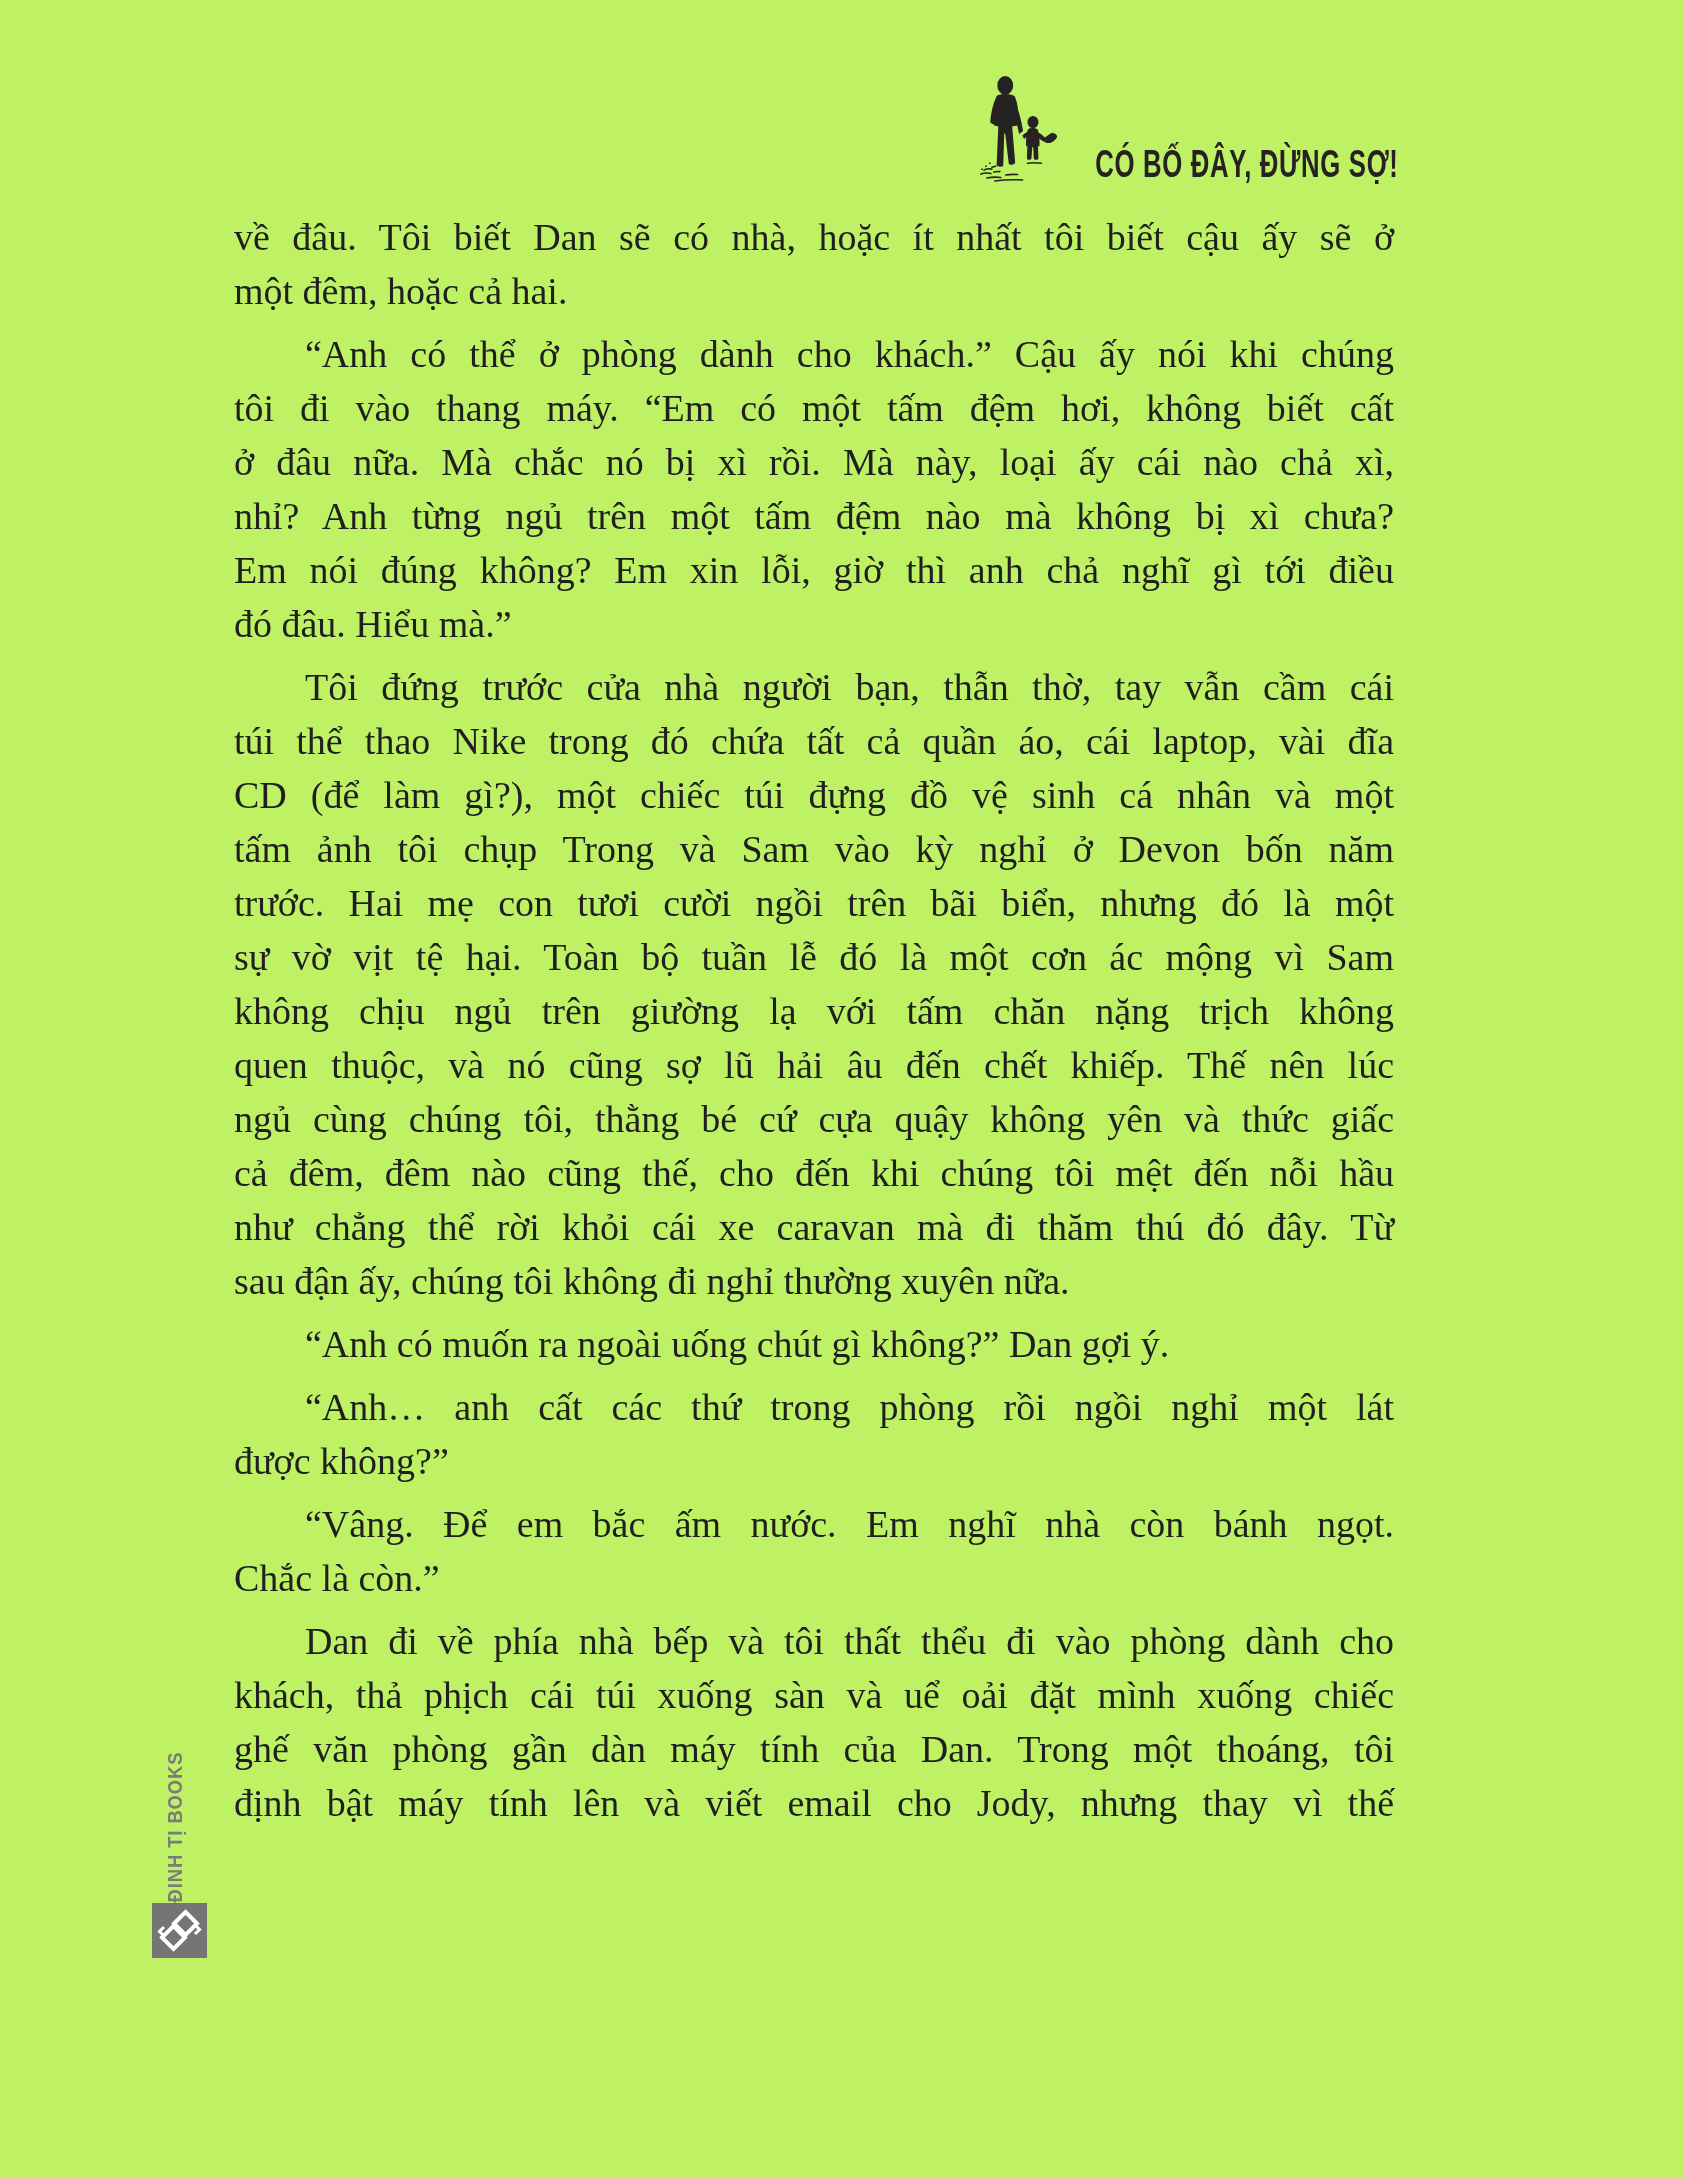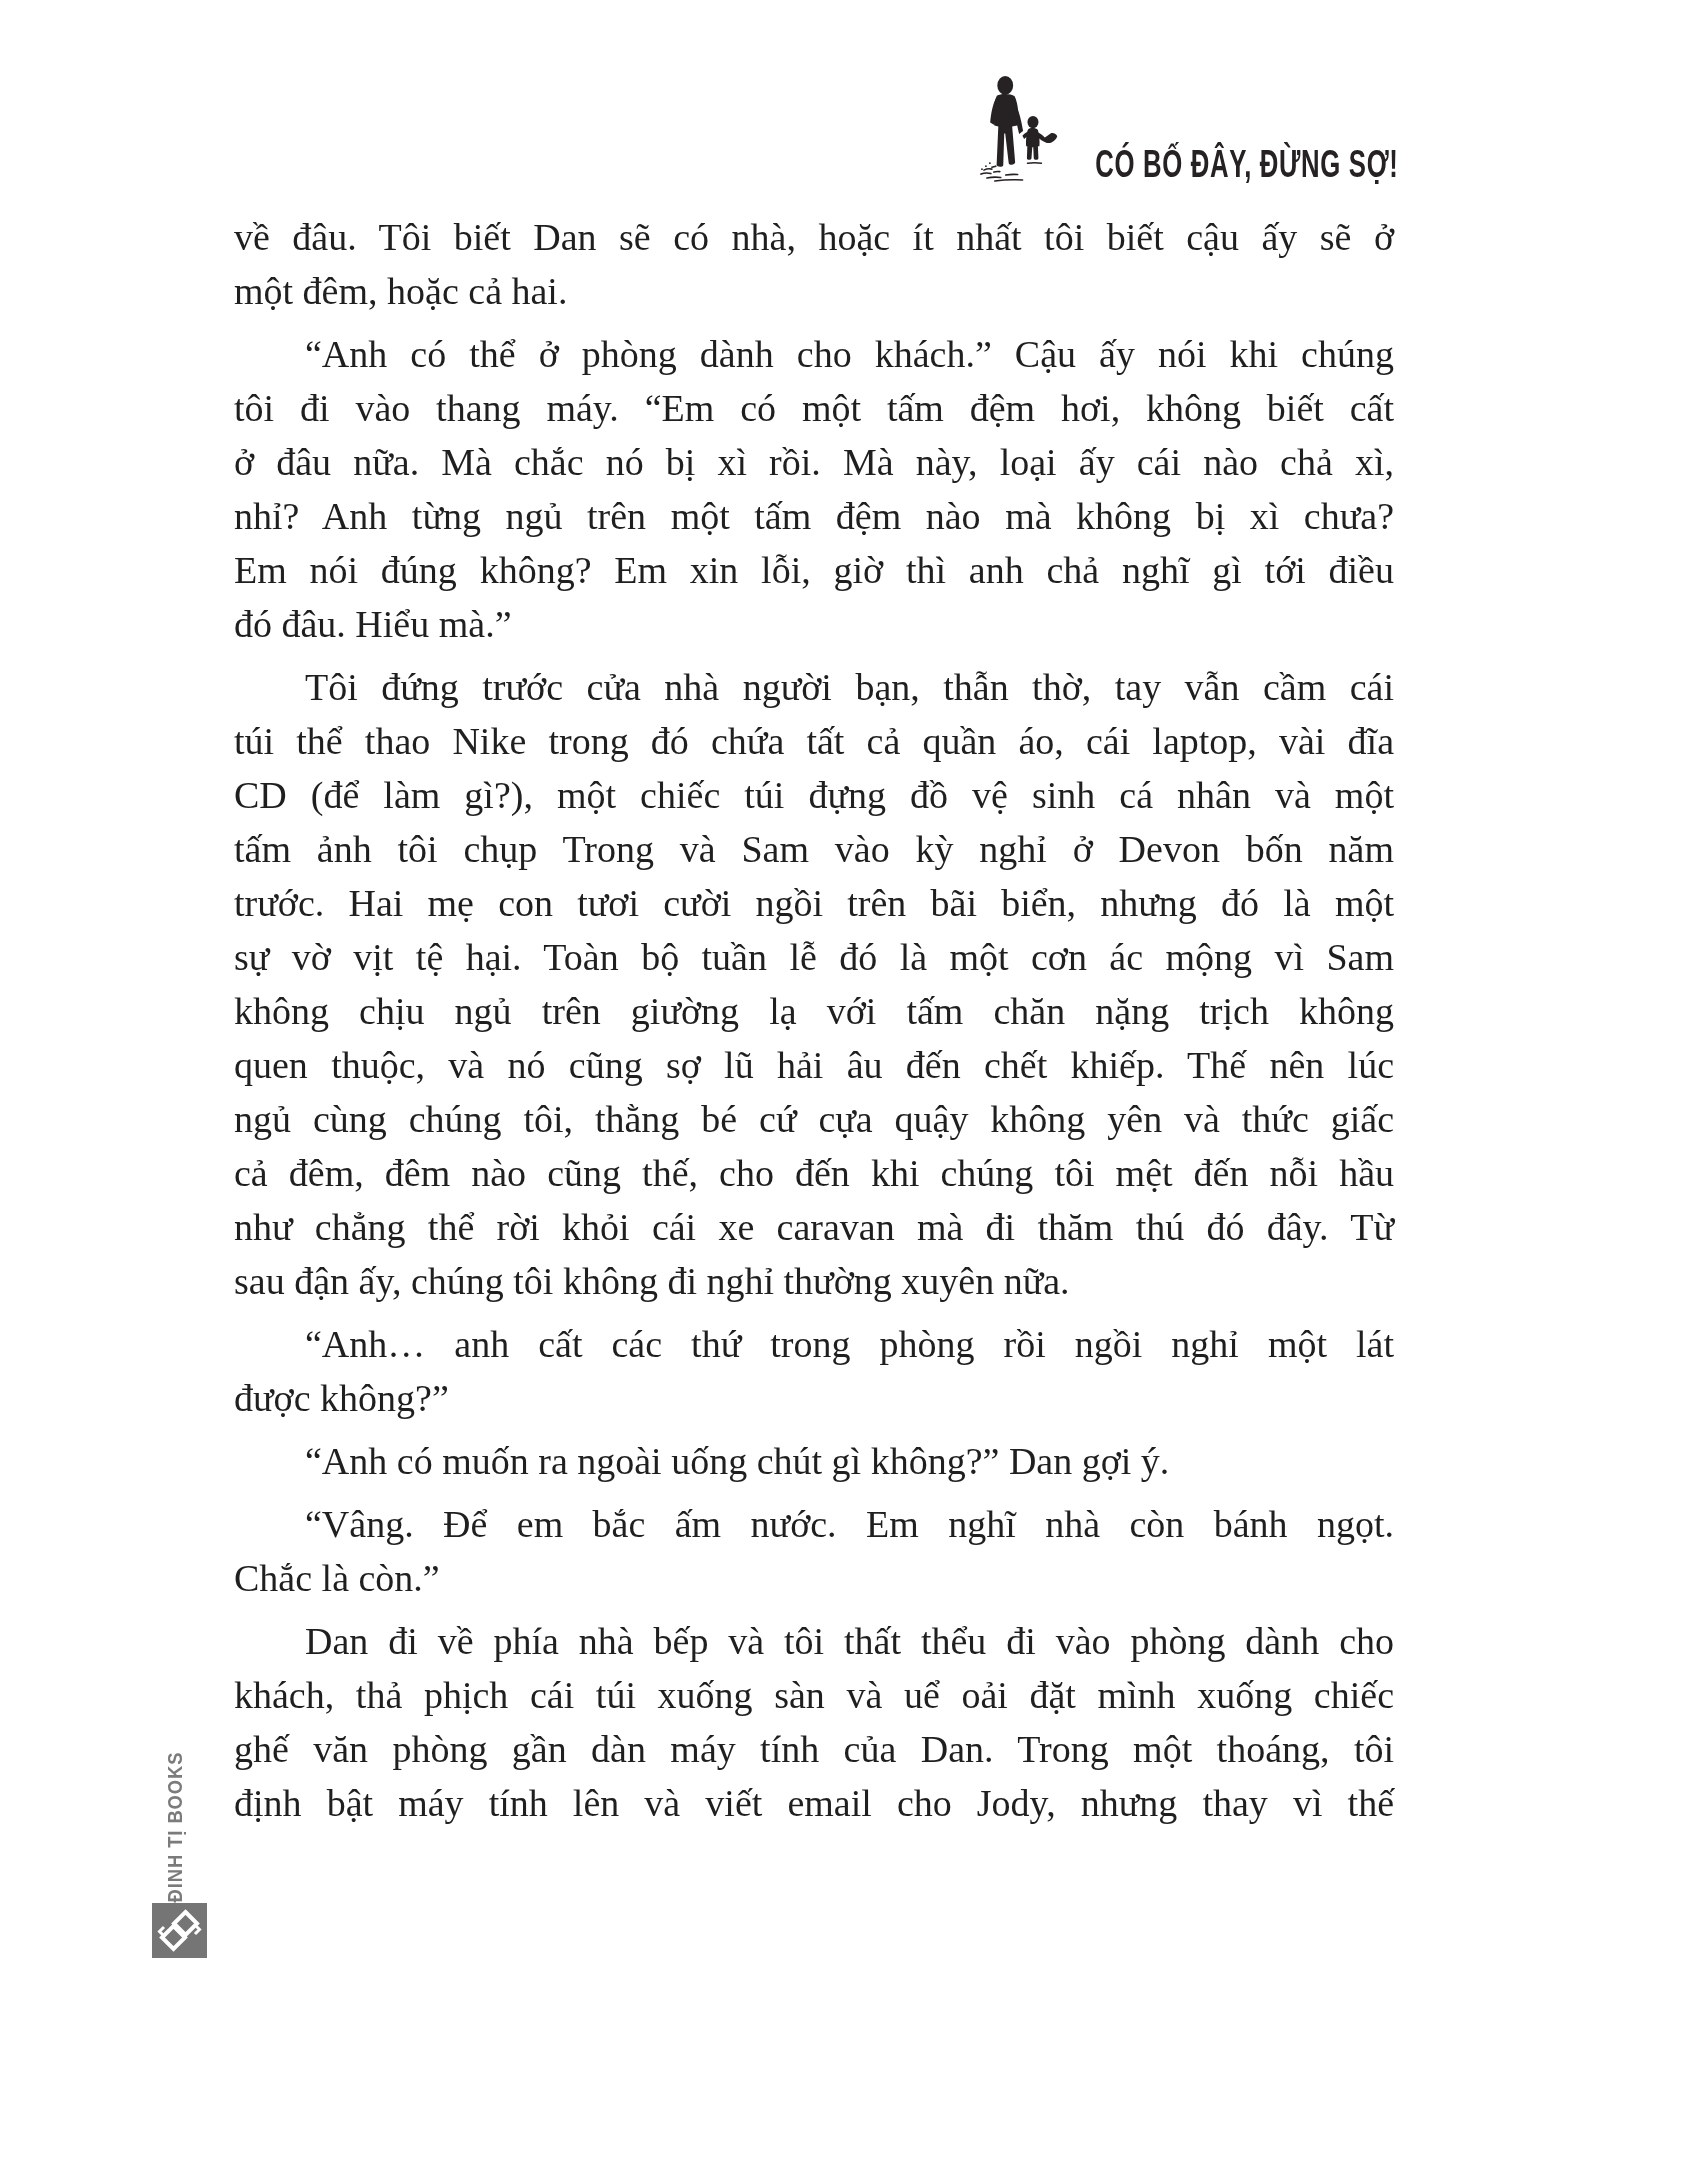--- a/index.html
+++ b/index.html
@@ -1,19 +1,19 @@
 <!DOCTYPE html>
 <html><head>
 <meta charset="utf-8">
 <style>
   html,body{margin:0;padding:0;background:#e8e8e8;}
   .page{
     position:relative;
     width:1683px;height:2178px;
-    background:#ffffff;
+    background:#bef264;
     overflow:hidden;
     font-family:"Liberation Serif","DejaVu Serif",serif;
   }
   
   .header-logo{position:absolute;left:978px;top:75px;width:104px;height:111px;}
   .header-title{
     position:absolute;right:285px;top:143px;
     font-family:"Liberation Sans","DejaVu Sans",sans-serif;
     font-weight:bold;font-size:39px;line-height:42px;
     letter-spacing:1px;color:#262223;
@@ -100,25 +100,25 @@
         <div class="line">trước. Hai mẹ con tươi cười ngồi trên bãi biển, nhưng đó là một</div>
         <div class="line">sự vờ vịt tệ hại. Toàn bộ tuần lễ đó là một cơn ác mộng vì Sam</div>
         <div class="line">không chịu ngủ trên giường lạ với tấm chăn nặng trịch không</div>
         <div class="line">quen thuộc, và nó cũng sợ lũ hải âu đến chết khiếp. Thế nên lúc</div>
         <div class="line">ngủ cùng chúng tôi, thằng bé cứ cựa quậy không yên và thức giấc</div>
         <div class="line">cả đêm, đêm nào cũng thế, cho đến khi chúng tôi mệt đến nỗi hầu</div>
         <div class="line">như chẳng thể rời khỏi cái xe caravan mà đi thăm thú đó đây. Từ</div>
         <div class="line end">sau đận ấy, chúng tôi không đi nghỉ thường xuyên nữa.</div>
       </div>
       <div class="para">
+        <div class="line ind end">“Anh có muốn ra ngoài uống chút gì không?” Dan gợi ý.</div>
+      </div>
+      <div class="para">
         <div class="line ind">“Anh… anh cất các thứ trong phòng rồi ngồi nghỉ một lát</div>
         <div class="line end">được không?”</div>
-      </div>
-      <div class="para">
-        <div class="line ind end">“Anh có muốn ra ngoài uống chút gì không?” Dan gợi ý.</div>
       </div>
       <div class="para">
         <div class="line ind">“Vâng. Để em bắc ấm nước. Em nghĩ nhà còn bánh ngọt.</div>
         <div class="line end">Chắc là còn.”</div>
       </div>
       <div class="para">
         <div class="line ind">Dan đi về phía nhà bếp và tôi thất thểu đi vào phòng dành cho</div>
         <div class="line">khách, thả phịch cái túi xuống sàn và uể oải đặt mình xuống chiếc</div>
         <div class="line">ghế văn phòng gần dàn máy tính của Dan. Trong một thoáng, tôi</div>
         <div class="line">định bật máy tính lên và viết email cho Jody, nhưng thay vì thế</div>

